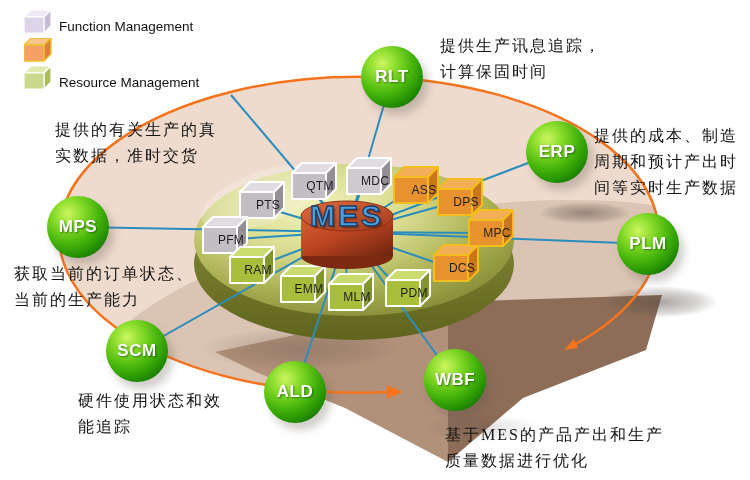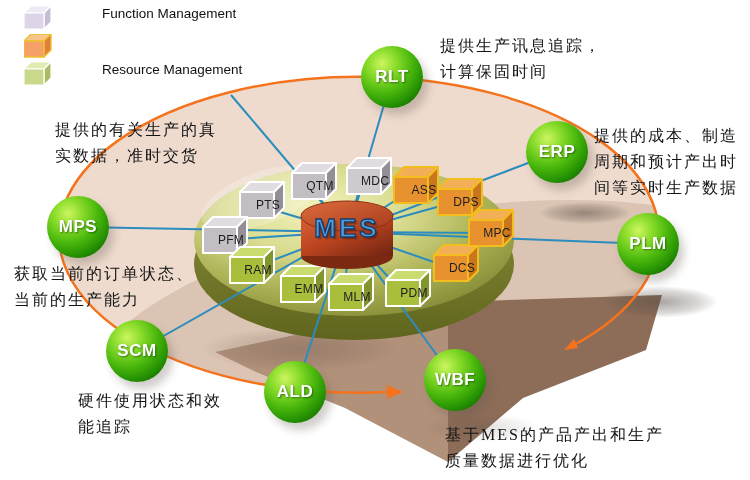--- a/index.html
+++ b/index.html
@@ -10,26 +10,26 @@
               font-size:12px;color:#1d1d1d;letter-spacing:.3px;}
   .sphere{position:absolute;width:62px;height:62px;border-radius:50%;
           background:radial-gradient(circle at 34% 28%, #cdf561 0%, #8ede2e 22%, #4cb90d 48%, #259203 70%, #156000 90%, #124f00 100%);
           box-shadow:5px 7px 9px rgba(100,88,78,.30);
           display:flex;align-items:center;justify-content:center;}
   .sphere-label{color:#ffffff;font-weight:bold;font-size:17px;letter-spacing:.5px;
                 text-shadow:1px 1px 2px rgba(0,40,0,.55);}
   .note{position:absolute;font-family:Liberation Serif, serif;font-size:16px;line-height:26px;
         letter-spacing:2px;color:#141414;white-space:pre-line;}
   .legend{position:absolute;left:24px;top:6px;}
-  .legend-row{display:flex;align-items:flex-start;height:28px;gap:43px;}
+  .legend-row{display:flex;align-items:flex-end;height:28px;}
   .legend-icon{width:28px;height:24px;margin-right:7px;flex:0 0 auto;}
   .legend-label{font-size:13.5px;color:#111;}
   #mes-label{position:absolute;left:300px;top:199px;width:94px;text-align:center;
-             font-size:26px;font-weight:bold;letter-spacing:3px;color:#4e9fd6;
-             -webkit-text-stroke:1.3px #173a6e;text-shadow:2px 2px 2px rgba(40,20,10,.5);margin-top:14px;}
+             font-size:30px;font-weight:bold;letter-spacing:3px;color:#4e9fd6;
+             -webkit-text-stroke:1.3px #173a6e;text-shadow:2px 2px 2px rgba(40,20,10,.5);}
 </style>
 </head>
 <body>
 
 <div id="stage">
 
   <svg id="bg-svg" viewBox="0 0 750 480">
     <defs>
       <clipPath id="bgClip">
           <ellipse cx="360" cy="235" rx="300" ry="158"></ellipse>

